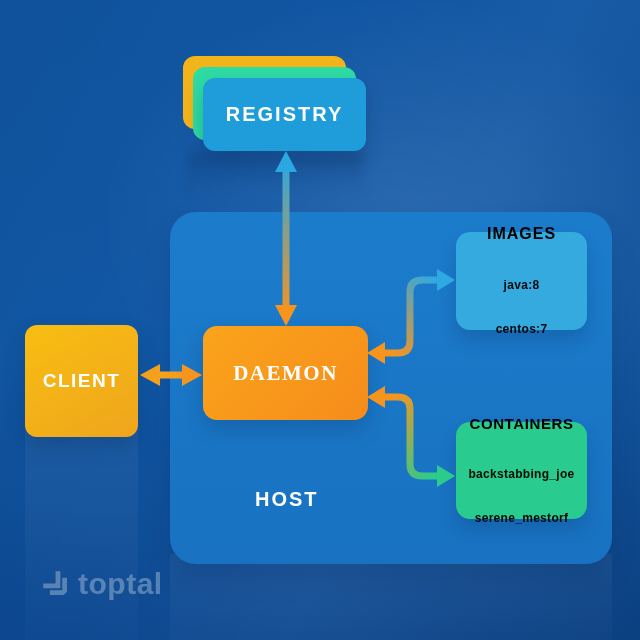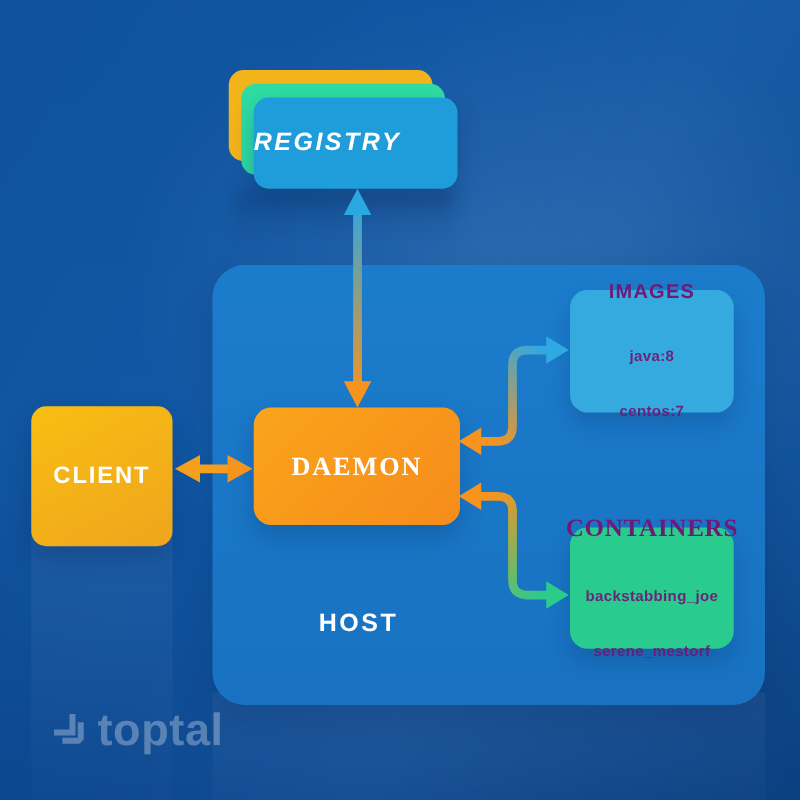--- a/index.html
+++ b/index.html
@@ -32,55 +32,55 @@
   
   .host{left:170px;top:212px;width:442px;height:352px;border-radius:26px;
     background:linear-gradient(180deg,#1C7CCC 0%, #1872C1 100%);
     box-shadow:0 14px 26px rgba(8,35,80,0.18);}
   .host-label{position:absolute;left:85px;top:276px;font-size:20px;letter-spacing:2px;}
 
   
   .reg-card{position:absolute;width:163px;height:73px;border-radius:12px;}
   .reg-back{left:183px;top:56px;background:#F2B31B;}
   .reg-mid{left:193px;top:67px;background:#2EDBA3;}
-  .reg-front{left:203px;top:78px;background:#1F9CDA;display:flex;align-items:center;
-    box-shadow:0 10px 18px rgba(8,35,80,0.25);font-style:italic;}
+  .reg-front{left:203px;top:78px;background:#1F9CDA;display:flex;align-items:center;justify-content:center;
+    box-shadow:0 10px 18px rgba(8,35,80,0.25);}
   .reg-front .node-label{font-size:20px;letter-spacing:2px;}
 
   
   .daemon{left:203px;top:326px;width:165px;height:94px;border-radius:14px;
     background:linear-gradient(135deg,#FAA41B 0%, #F68C1B 100%);
     display:flex;align-items:center;justify-content:center;
     box-shadow:0 10px 20px rgba(8,35,80,0.22);}
   .daemon .node-label{font-size:21px;letter-spacing:1.5px;font-family:Liberation Serif, serif;}
 
   
   .client{left:25px;top:325px;width:113px;height:112px;border-radius:12px;
     background:linear-gradient(150deg,#F8BE12 0%, #EFA51D 100%);
     display:flex;align-items:center;justify-content:center;
     box-shadow:0 10px 20px rgba(8,35,80,0.25);}
   .client .node-label{font-size:19px;letter-spacing:1.5px;}
 
   
   .listbox{display:flex;flex-direction:column;align-items:center;justify-content:center;
-    color:#701a75;text-align:center;box-shadow:0 10px 18px rgba(8,35,80,0.20);}
+    color:#000000;text-align:center;box-shadow:0 10px 18px rgba(8,35,80,0.20);}
   .images{left:456px;top:232px;width:131px;height:98px;border-radius:14px;background:#35AADF;}
   .containers{left:456px;top:422px;width:131px;height:97px;border-radius:14px;background:#29CB8E;}
   .listbox .box-title{font-weight:bold;font-size:16px;letter-spacing:1px;margin-bottom:7px;}
-  .containers .box-title{font-size:20px;letter-spacing:0.6px;font-family:Liberation Serif, serif;}
+  .containers .box-title{font-size:15px;letter-spacing:0.6px;}
   .listbox .box-item{font-weight:bold;font-size:12px;letter-spacing:0.3px;line-height:17px;opacity:0.95;margin-top:27px;}
 
   .connectors{position:absolute;left:0;top:0;pointer-events:none;z-index:6;}
   .layer{z-index:4;}
   .host{z-index:2;}
 
   
   .logo{left:44px;top:566px;display:flex;align-items:center;gap:9px;color:rgba(255,255,255,0.30);z-index:3;}
   .logo-icon{width:25px;height:25px;transform:rotate(45deg);}
-  .logo-text{font-size:36px;font-weight:bold;letter-spacing:0.5px;line-height:36px;}
+  .logo-text{font-size:30px;font-weight:bold;letter-spacing:0.5px;line-height:36px;}
 </style>
 </head>
 <body>
 
 <div class="canvas">
 
   <div class="refl refl-registry"></div>
   <div class="refl refl-client-beam"></div>
   <div class="refl refl-host-beam"></div>
 

